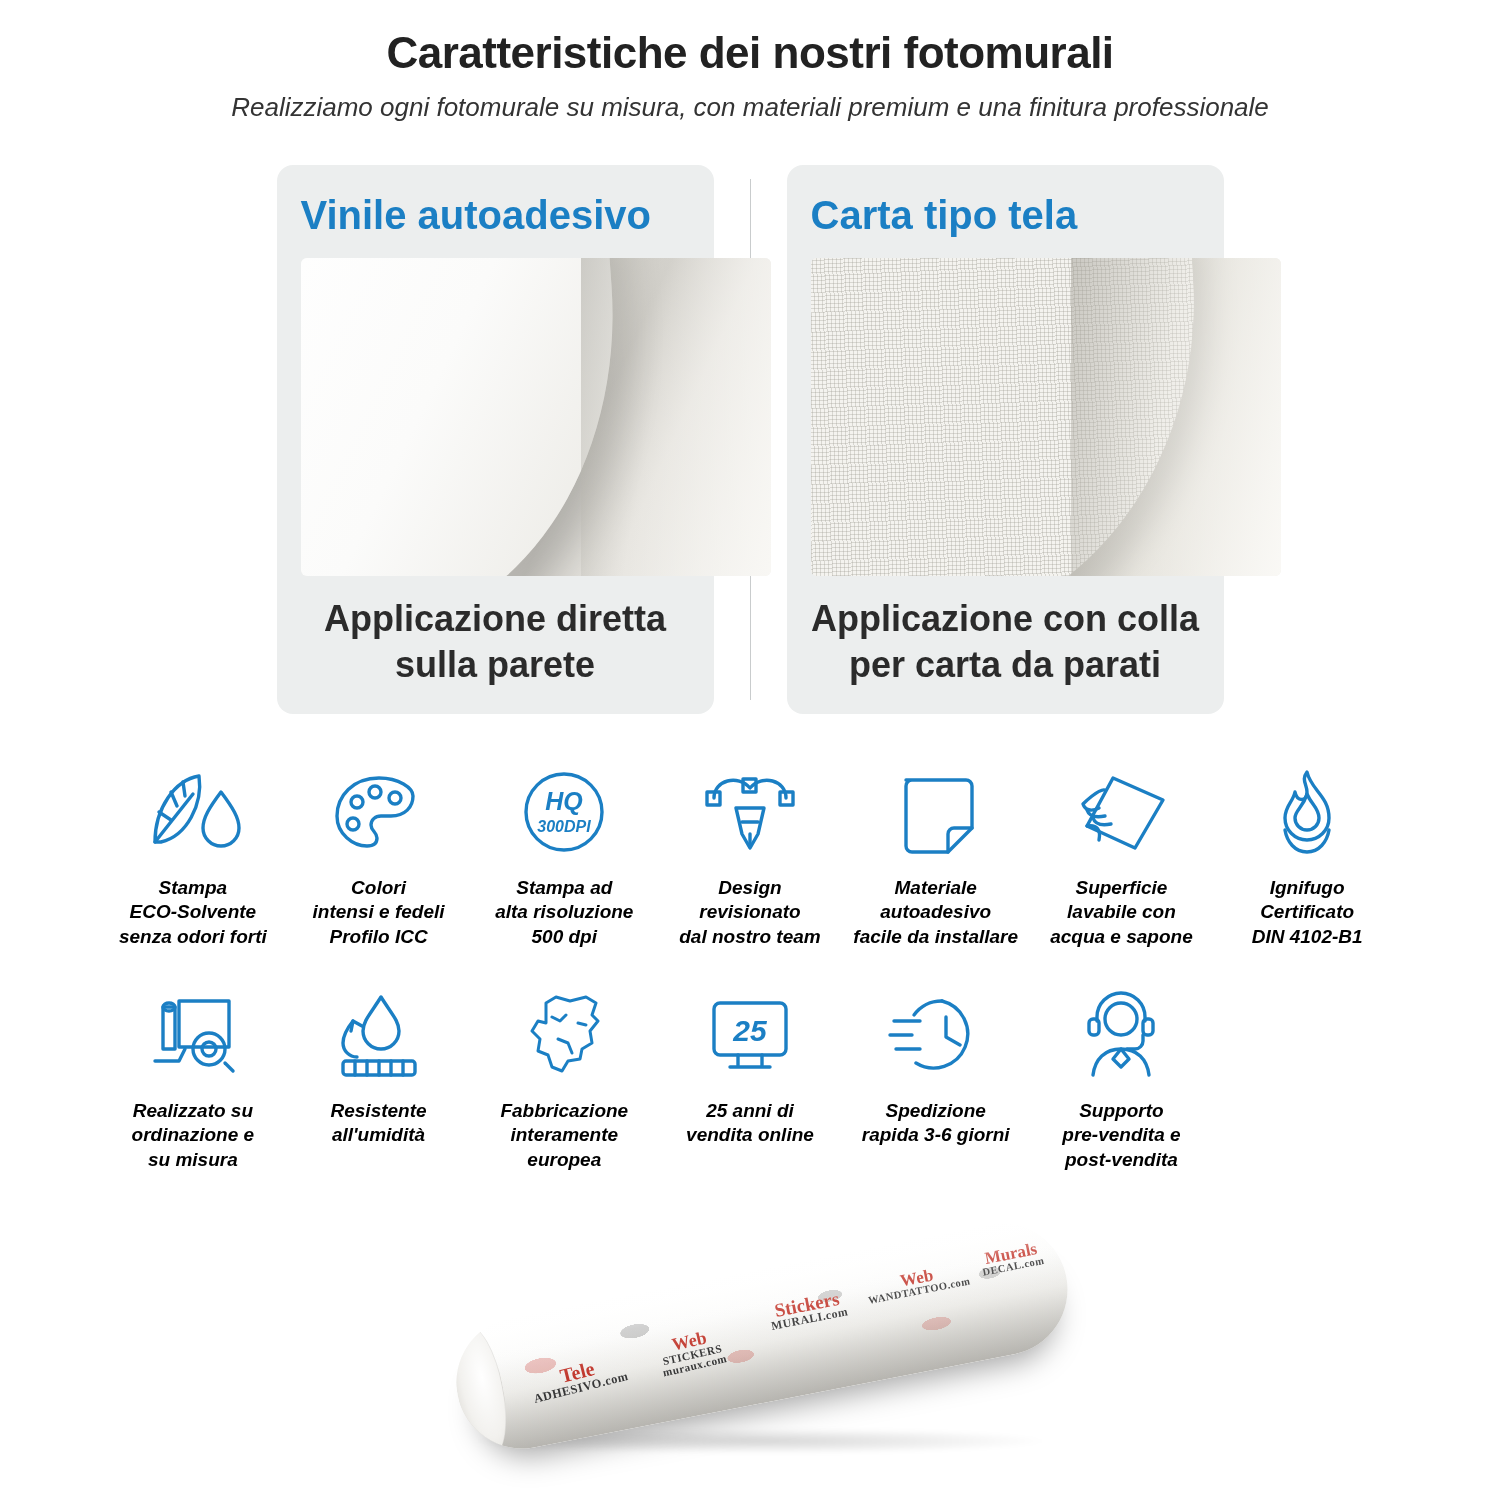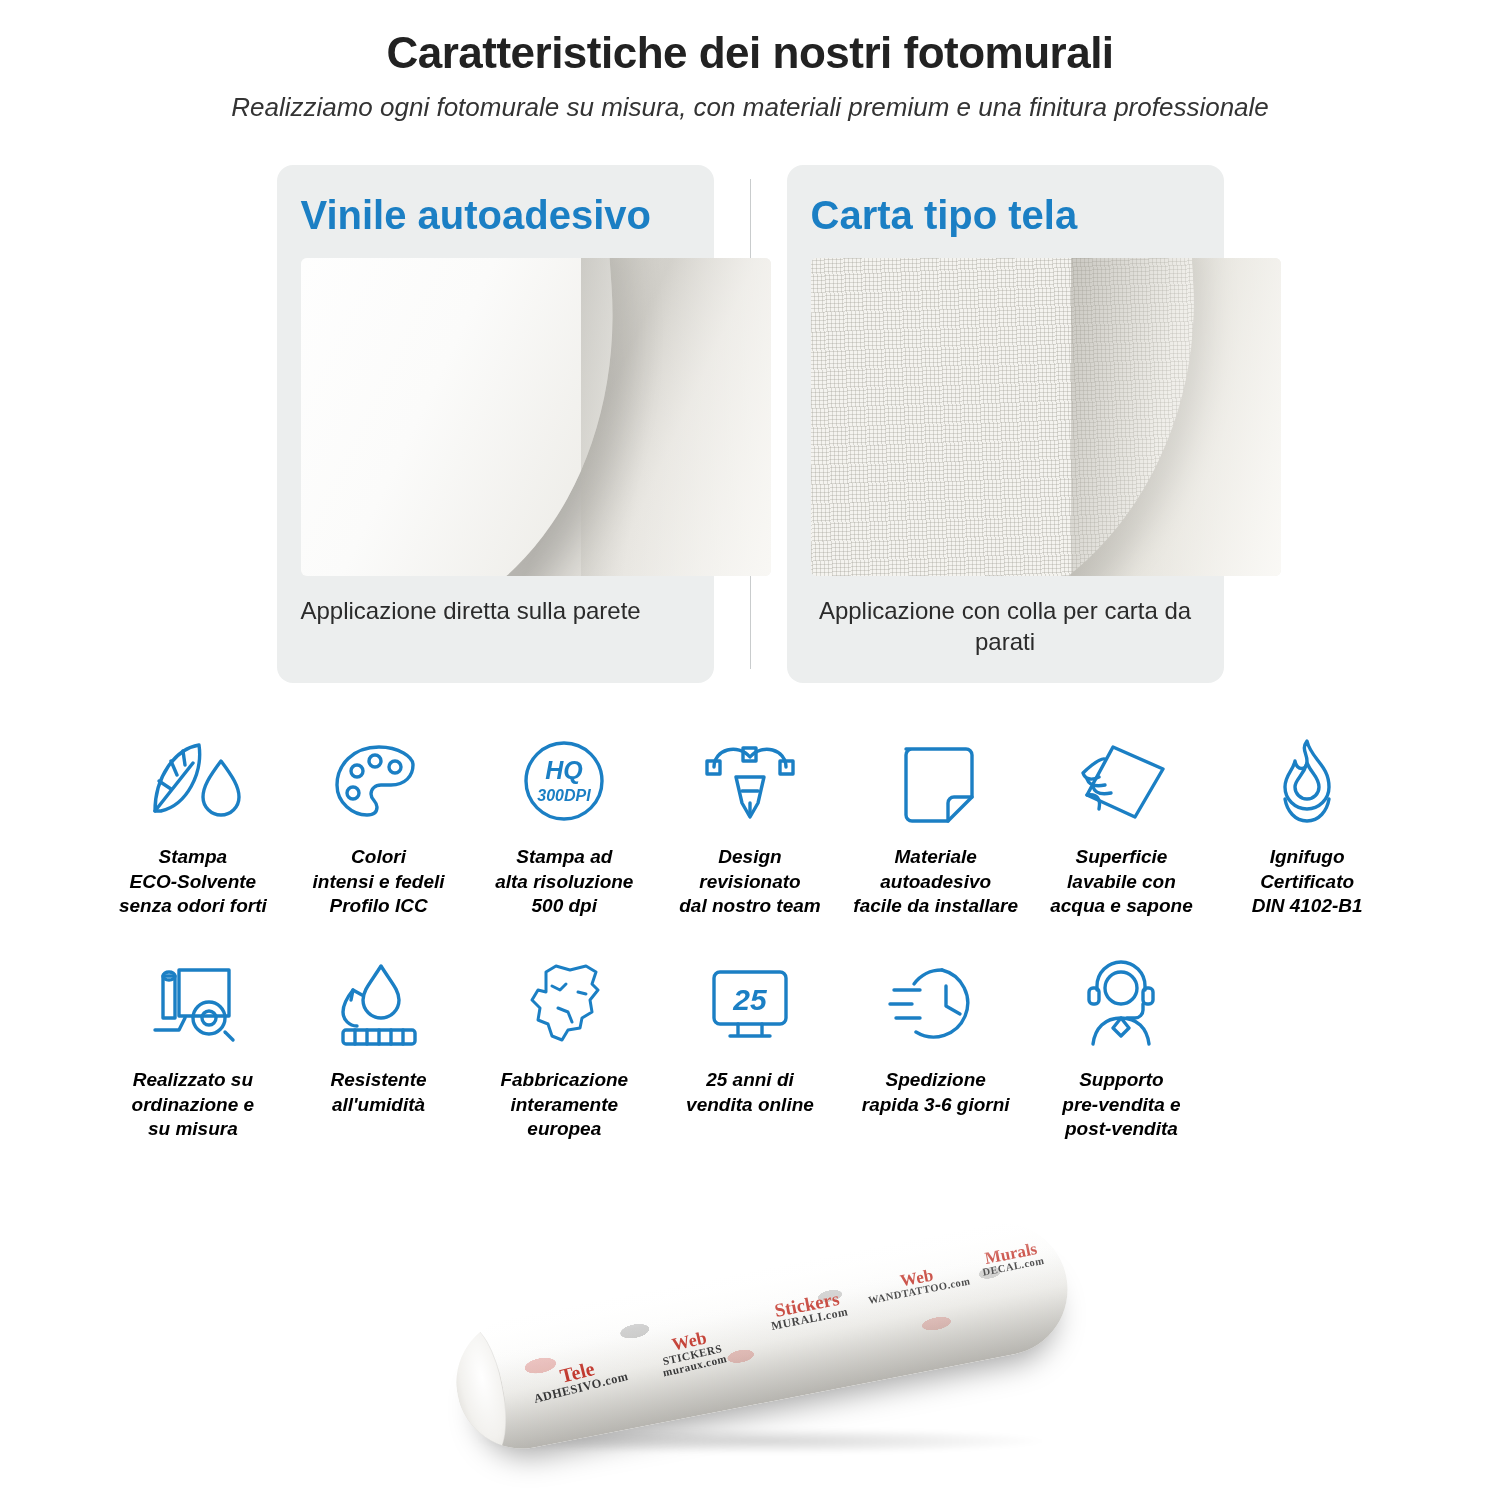--- a/index.html
+++ b/index.html
@@ -100,24 +100,25 @@
       repeating-linear-gradient(90deg, rgba(150,148,138,0.30) 0px, rgba(150,148,138,0.30) 1px, rgba(255,255,255,0) 1px, rgba(255,255,255,0) 4px);
     box-shadow: 16px 22px 30px rgba(0,0,0,0.13);
   }
   .canvas-right {
     position: absolute;
     right: 0; top: 0; bottom: 0; width: 210px;
     background: linear-gradient(100deg, rgba(160,157,148,0.5) 0%, rgba(230,228,222,0.35) 45%, rgba(250,249,246,0.95) 100%);
   }
   .panel-caption {
     margin-top: 20px;
-    font-size: 24px;
+    font-size: 36px;
     line-height: 1.28;
     text-align: center;
     color: #2b2b2b;
+    font-weight: bold;
   }
   .divider {
     width: 1px;
     background: #c9cccd;
     margin: 14px 36px;
   }
 
   
   .features {
     margin: 46px auto 0 auto;

